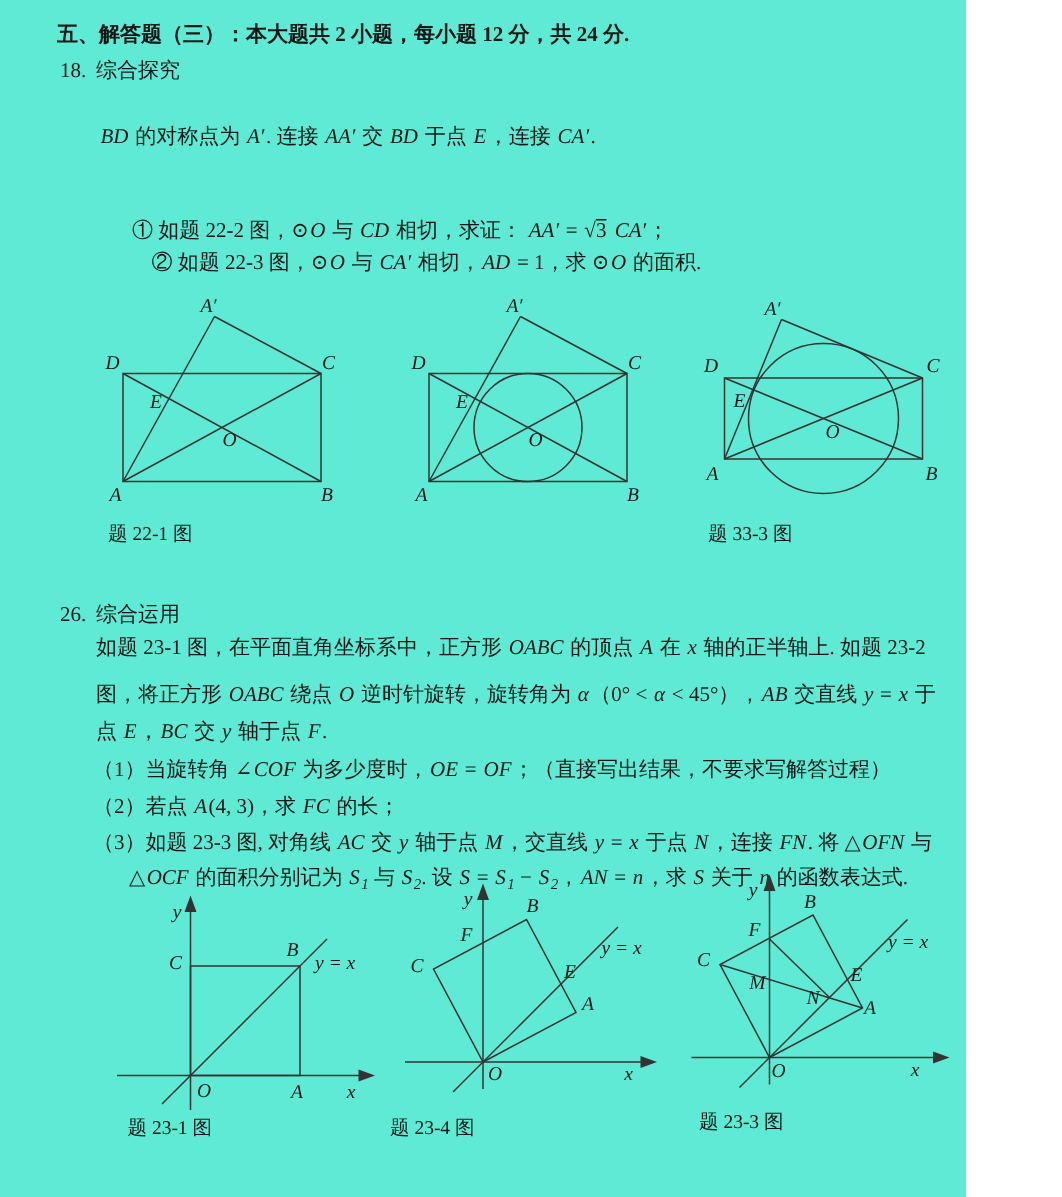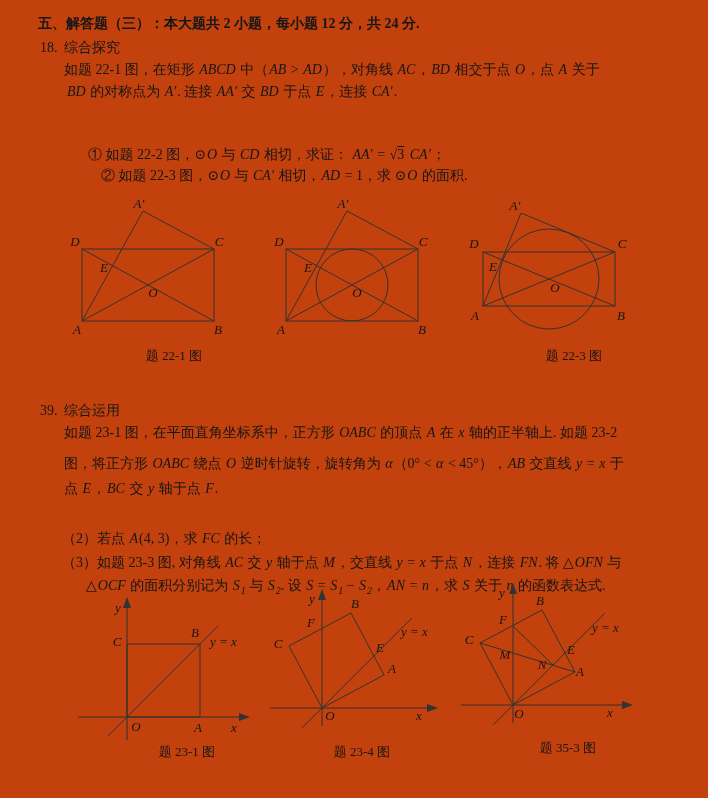--- a/index.html
+++ b/index.html
@@ -1,40 +1,39 @@
 <!DOCTYPE html>
 <html><head>
 <meta charset="utf-8">
 <style>
   html,body{margin:0;padding:0;}
-  .page{position:relative;width:708px;height:798px;background:#c2410c;
+  .page{position:relative;width:644px;height:798px;background:#5eead4;
         font-family:"Liberation Serif","DejaVu Serif",serif;color:#161616;overflow:hidden;}
   .line{position:absolute;white-space:nowrap;font-size:14px;line-height:17px;}
   .hdr{font-weight:700;}
   .mv{font-style:italic;padding:0 1px;}
   sub.msub{font-style:italic;font-size:10px;line-height:0;}
   .sq{padding-left:1px;}
   .sq .ov{text-decoration:overline;padding-right:1px;}
   .fig{position:absolute;}
-  .cap{position:absolute;width:130px;font-size:13px;text-align:right;white-space:nowrap;}
+  .cap{position:absolute;width:130px;font-size:13px;text-align:left;white-space:nowrap;}
   svg .ln{stroke:#333;stroke-width:1;fill:none;}
   svg .ar{fill:#333;stroke:none;}
   svg text{font-size:13px;font-style:italic;fill:#161616;
            font-family:"Liberation Serif","DejaVu Serif",serif;}
 </style>
 </head>
 <body>
 
 <div class="page">
 
   <div class="line hdr" style="top:15px;left:38px">五、解答题（三）：本大题共 2 小题，每小题 12 分，共 24 分.</div>
 
   <div class="line" style="top:39px;left:40px">18.</div>
   <div class="line" style="top:39px;left:64px">综合探究</div>
-  <div class="line" style="top:61px;left:64px">如题 22-1 图，在矩形 <span class="mv">ABCD</span> 中（<span class="mv">AB</span> &gt; <span class="mv">AD</span>），对角线 <span class="mv">AC</span>，<span class="mv">BD</span> 相交于点 <span class="mv">O</span>，点 <span class="mv">A</span> 关于</div>
   <div class="line" style="top:83px;left:66px"><span class="mv">BD</span> 的对称点为 <span class="mv">A′</span>. 连接 <span class="mv">AA′</span> 交 <span class="mv">BD</span> 于点 <span class="mv">E</span>，连接 <span class="mv">CA′</span>.</div>
   <div class="line" style="top:146px;left:88px">① 如题 22-2 图，⊙<span class="mv">O</span> 与 <span class="mv">CD</span> 相切，求证： <span class="mv">AA′</span> = <span class="sq">√<span class="ov">3</span></span> <span class="mv">CA′</span>；</div>
   <div class="line" style="top:167px;left:101px">② 如题 22-3 图，⊙<span class="mv">O</span> 与 <span class="mv">CA′</span> 相切，<span class="mv">AD</span> = 1，求 ⊙<span class="mv">O</span> 的面积.</div>
 
   <svg class="fig" style="left:52px;top:197px" width="185" height="152" viewBox="0 0 185 152">
     <g class="ln">
       <rect x="30" y="52" width="132" height="72"></rect>
       <line x1="30" y1="124" x2="162" y2="52"></line>
       <line x1="162" y1="124" x2="30" y2="52"></line>
       <line x1="30" y1="124" x2="91" y2="14"></line>
@@ -78,27 +77,28 @@
       <line x1="73" y1="23" x2="167" y2="62"></line>
     </g>
     <text x="67" y="20" text-anchor="middle">A′</text>
     <text x="26" y="58" text-anchor="middle">D</text>
     <text x="174" y="58" text-anchor="middle">C</text>
     <text x="45" y="81" text-anchor="middle">E</text>
     <text x="107" y="102" text-anchor="middle">O</text>
     <text x="27" y="130" text-anchor="middle">A</text>
     <text x="173" y="130" text-anchor="middle">B</text>
   </svg>
-  <div class="cap" style="left:472px;top:347px">题 22-3 图</div>
+  <div class="cap" style="left:472px;top:347px">题 33-3 图</div>
 
-  <div class="line" style="top:402px;left:40px">39.</div>
+  <div class="line" style="top:402px;left:40px">26.</div>
   <div class="line" style="top:402px;left:64px">综合运用</div>
   <div class="line" style="top:424px;left:64px">如题 23-1 图，在平面直角坐标系中，正方形 <span class="mv">OABC</span> 的顶点 <span class="mv">A</span> 在 <span class="mv">x</span> 轴的正半轴上. 如题 23-2</div>
   <div class="line" style="top:455px;left:64px">图，将正方形 <span class="mv">OABC</span> 绕点 <span class="mv">O</span> 逆时针旋转，旋转角为 <span class="mv">α</span>（0° &lt; <span class="mv">α</span> &lt; 45°），<span class="mv">AB</span> 交直线 <span class="mv">y</span> = <span class="mv">x</span> 于</div>
   <div class="line" style="top:480px;left:64px">点 <span class="mv">E</span>，<span class="mv">BC</span> 交 <span class="mv">y</span> 轴于点 <span class="mv">F</span>.</div>
+  <div class="line" style="top:505px;left:62px">（1）当旋转角 ∠<span class="mv">COF</span> 为多少度时，<span class="mv">OE</span> = <span class="mv">OF</span>；（直接写出结果，不要求写解答过程）</div>
   <div class="line" style="top:530px;left:62px">（2）若点 <span class="mv">A</span>(4, 3)，求 <span class="mv">FC</span> 的长；</div>
   <div class="line" style="top:554px;left:62px">（3）如题 23-3 图, 对角线 <span class="mv">AC</span> 交 <span class="mv">y</span> 轴于点 <span class="mv">M</span>，交直线 <span class="mv">y</span> = <span class="mv">x</span> 于点 <span class="mv">N</span>，连接 <span class="mv">FN</span>. 将 △<span class="mv">OFN</span> 与</div>
   <div class="line" style="top:577px;left:86px">△<span class="mv">OCF</span> 的面积分别记为 <span class="mv">S</span><sub class="msub">1</sub> 与 <span class="mv">S</span><sub class="msub">2</sub>. 设 <span class="mv">S</span> = <span class="mv">S</span><sub class="msub">1</sub> − <span class="mv">S</span><sub class="msub">2</sub>，<span class="mv">AN</span> = <span class="mv">n</span>，求 <span class="mv">S</span> 关于 <span class="mv">n</span> 的函数表达式.</div>
 
   <svg class="fig" style="left:72px;top:592px" width="190" height="162" viewBox="0 0 190 162">
     <g class="ln">
       <line x1="55" y1="148" x2="55" y2="14"></line>
       <line x1="6" y1="125" x2="170" y2="125"></line>
       <polygon points="55,125 128,125 128,52 55,52"></polygon>
       <line x1="36" y1="144" x2="146" y2="34"></line>
@@ -152,15 +152,15 @@
     <text x="85" y="25" text-anchor="middle">B</text>
     <text x="14" y="64" text-anchor="middle">C</text>
     <text x="137" y="52" text-anchor="start">y = x</text>
     <text x="116" y="74" text-anchor="middle">E</text>
     <text x="125" y="96" text-anchor="middle">A</text>
     <text x="50" y="79" text-anchor="middle">M</text>
     <text x="87" y="89" text-anchor="middle">N</text>
     <text x="64" y="138" text-anchor="middle">O</text>
     <text x="155" y="137" text-anchor="middle">x</text>
   </svg>
-  <div class="cap" style="left:466px;top:739px">题 35-3 图</div>
+  <div class="cap" style="left:466px;top:739px">题 23-3 图</div>
 
 </div>
 
 </body></html>

